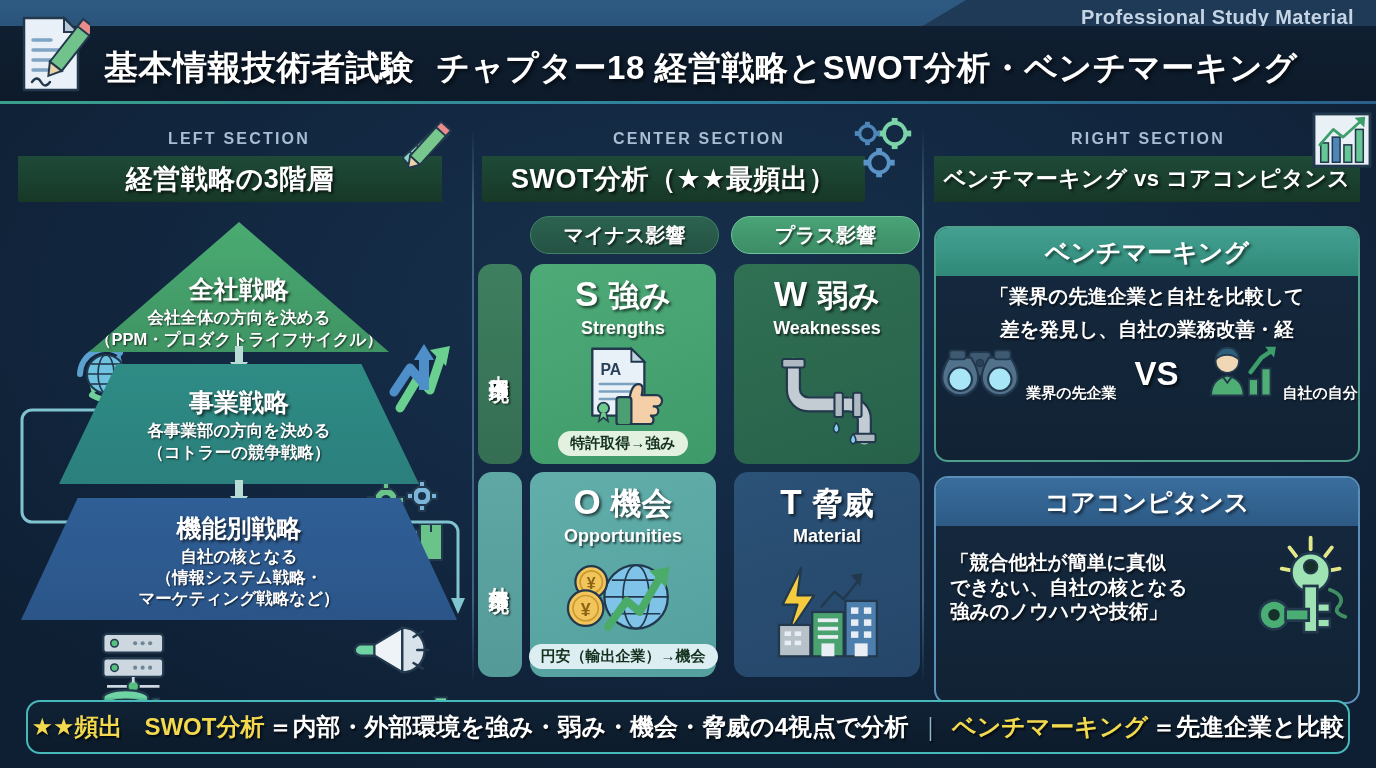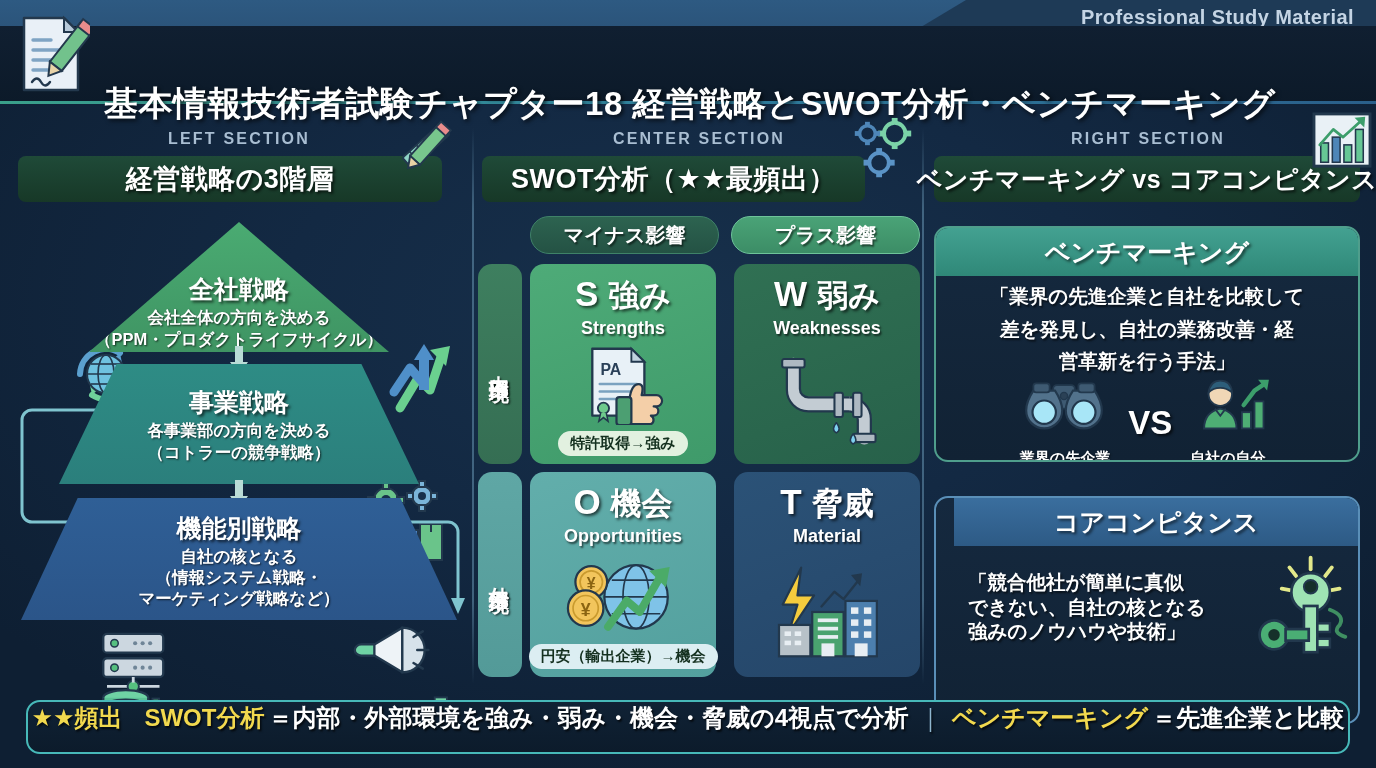--- a/index.html
+++ b/index.html
@@ -24,45 +24,45 @@
             background:#1e3a56;
             clip-path:polygon(60px 0,470px 0,470px 36px,0 36px); }
   .hdr-badge{ position:absolute; right:22px; top:6px; font-size:20px; font-weight:bold;
               color:#c4d4e4; letter-spacing:.4px; }
   .hdr-band{ position:absolute; left:0; top:26px; width:1376px; height:78px;
              background:linear-gradient(180deg,#101f31 0%,#0c1a29 100%); }
   .hdr-band::after{ content:""; position:absolute; left:0; bottom:0; width:1376px; height:3px;
              background:linear-gradient(90deg,#3aa08a 0%,#2f7f9e 50%,#2a5f8a 100%); }
   .hdr-icon{ position:absolute; left:18px; top:12px; width:72px; height:84px; }
   .hdr-title{ position:absolute; left:104px; top:40px; height:56px;
-              display:flex; align-items:center; 
+              display:flex; align-items:center; gap:22px;
               font-size:34px; font-weight:bold; letter-spacing:.5px;
-              text-shadow:2px 2px 4px rgba(0,0,0,.75); white-space:nowrap;margin-top:36px; }
+              text-shadow:2px 2px 4px rgba(0,0,0,.75); white-space:nowrap; }
   .hdr-sub{ font-size:33px; }
 
   
   .cols{ position:absolute; left:0; top:114px; width:1376px; height:576px;text-decoration:underline; }
   .col{ position:absolute; top:0; height:576px; }
   .col-l{ left:8px;  width:462px; }
   .col-c{ left:478px; width:442px; }
   .col-r{ left:928px; width:440px; }
   .vdiv{ position:absolute; top:14px; width:2px; height:556px;
          background:linear-gradient(180deg,rgba(120,170,200,0) 0%,rgba(120,170,200,.45) 15%,rgba(120,170,200,.45) 85%,rgba(120,170,200,0) 100%); }
   .vdiv1{ left:472px; } .vdiv2{ left:922px; }
 
   .sec-label{ text-align:center; font-size:16px; font-weight:bold; letter-spacing:2.2px;
               color:#a9bed2; margin-top:16px; }
-  .sec-head{ margin:8px auto 0; border-radius:8px; height:46px;
+  .sec-head{ margin:8px auto 0; border-radius:0; height:46px;
              background:linear-gradient(180deg,#1f4a38 0%,#173827 100%);
              display:flex; align-items:center; justify-content:center;
              font-size:27px; font-weight:bold; letter-spacing:.5px;
              text-shadow:2px 2px 3px rgba(0,0,0,.7); white-space:nowrap; }
   .sec-head.l{ width:424px; }
   .sec-head.c{ width:383px; }
-  .sec-head.r{ width:426px; font-size:25px; }
+  .sec-head.r{ width:426px; font-size:22px; }
 
   
   .pyr{ position:absolute; left:0; top:108px; width:462px; height:420px; }
   .tier{ position:absolute; left:50%; transform:translateX(-50%);
          display:flex; flex-direction:column; align-items:center; justify-content:center;
          text-align:center; }
   .t1{ top:0;   width:300px; height:130px;
        background:linear-gradient(180deg,#4aab72 0%,#3f9463 100%);
        clip-path:polygon(50% 0, 100% 100%, 0 100%); }
   .t2{ top:142px; width:360px; height:120px;
@@ -122,39 +122,39 @@
   .q-chip{ margin-bottom:8px; background:#e2f1e0; color:#14301f;
            border-radius:14px; padding:3px 12px; font-size:15px; font-weight:bold;
            white-space:nowrap; }
   .q-chip.blue{ background:#dceef2; }
 
   
   .rcard{ position:absolute; left:6px; width:426px; border-radius:14px; overflow:hidden;
           background:linear-gradient(180deg,#15293f 0%,#112234 100%);
           border:2px solid #4f9e8c; }
   .rc1{ top:112px; height:236px; }
-  .rc2{ top:382px; height:228px; border-color:#5a8fb8;padding-left:18px; }
+  .rc2{ top:362px; height:228px; border-color:#5a8fb8; }
   .rc-head{ height:48px; display:flex; align-items:center; justify-content:center;
             font-size:25px; font-weight:bold; text-shadow:2px 2px 3px rgba(0,0,0,.6); }
   .rc1 .rc-head{ background:linear-gradient(180deg,#43a191 0%,#2f8878 100%); }
   .rc2 .rc-head{ background:linear-gradient(180deg,#3a6e9e 0%,#2d5a85 100%); }
   .rc-quote{ padding:8px 14px 0; text-align:center; font-size:19.5px; font-weight:bold;
              line-height:1.26; text-shadow:1.5px 1.5px 2px rgba(0,0,0,.6); }
   .vsrow{ display:flex; align-items:center; justify-content:center; gap:18px; margin-top:4px; }
-  .vsitem{ display:flex; flex-direction:column; align-items:flex-start; gap:13px; }
+  .vsitem{ display:flex; flex-direction:row; align-items:flex-end; gap:2px; }
   .vsitem .cap{ font-size:15px; font-weight:bold; text-shadow:1px 1px 2px rgba(0,0,0,.6); }
   .vs-txt{ font-size:33px; font-weight:bold; text-shadow:2px 2px 3px rgba(0,0,0,.7); }
   .rc2-body{ display:flex; align-items:center; padding:6px 8px 0 14px; }
   .rc2-body .rc-quote{ padding:0; text-align:left; font-size:19.5px; }
 
   
   .footer{ position:absolute; left:26px; top:700px; width:1324px; height:54px;
            border:2px solid #47b9b9; border-radius:14px;
            background:linear-gradient(180deg,#102235 0%,#0c1b2b 100%);
-           display:flex; align-items:flex-start; justify-content:center; gap:4px;
+           display:flex; align-items:center; justify-content:center; gap:4px;
            font-size:24px; font-weight:bold; white-space:nowrap;
            text-shadow:1.5px 1.5px 2px rgba(0,0,0,.7); }
   .f-y{ color:#f2d94e; }
   .f-w{ color:#ffffff; }
   .f-sep{ color:#8fb6cf; font-weight:normal; margin:0 6px; }
 </style>
 </head>
 <body>
 
 <div id="root">
@@ -551,21 +551,20 @@
           <rect x="45" y="18" width="8" height="34" fill="#66c795" stroke="#22384d" stroke-width="1.6"></rect>
           <path d="M8 34 L22 18 L32 26 L52 8" fill="none" stroke="#3c9e6b" stroke-width="2.8" stroke-linecap="round" stroke-linejoin="round"></path>
           <path d="M44 6 L55 5 L54 16 Z" fill="#3c9e6b"></path>
         </svg>
       </div>
 
       <div class="rcard rc1">
         <div class="rc-head">ベンチマーキング</div>
         <div class="rc-quote">「業界の先進企業と自社を比較して</div>
         <div class="rc-quote">差を発見し、自社の業務改善・経</div>
-        <div class="rc-quote">営革新を行う手法」</div>
 
         <div class="vsrow">
           <div class="vsitem">
             <div>
               <svg viewBox="0 0 96 60" width="88" height="54">
                 <rect x="36" y="8" width="24" height="26" rx="4" fill="#3e5a72" stroke="#22384d" stroke-width="2"></rect>
                 <path d="M14 14 q-8 12 -8 22 a20 20 0 0 0 40 0 q0 -10 -8 -22 Z" fill="#52728c" stroke="#22384d" stroke-width="2.4"></path>
                 <path d="M82 14 q8 12 8 22 a20 20 0 0 1 -40 0 q0 -10 8 -22 Z" fill="#52728c" stroke="#22384d" stroke-width="2.4"></path>
                 <circle cx="26" cy="38" r="13" fill="#a8e6f7" stroke="#22384d" stroke-width="2.4"></circle>
                 <circle cx="70" cy="38" r="13" fill="#a8e6f7" stroke="#22384d" stroke-width="2.4"></circle>

